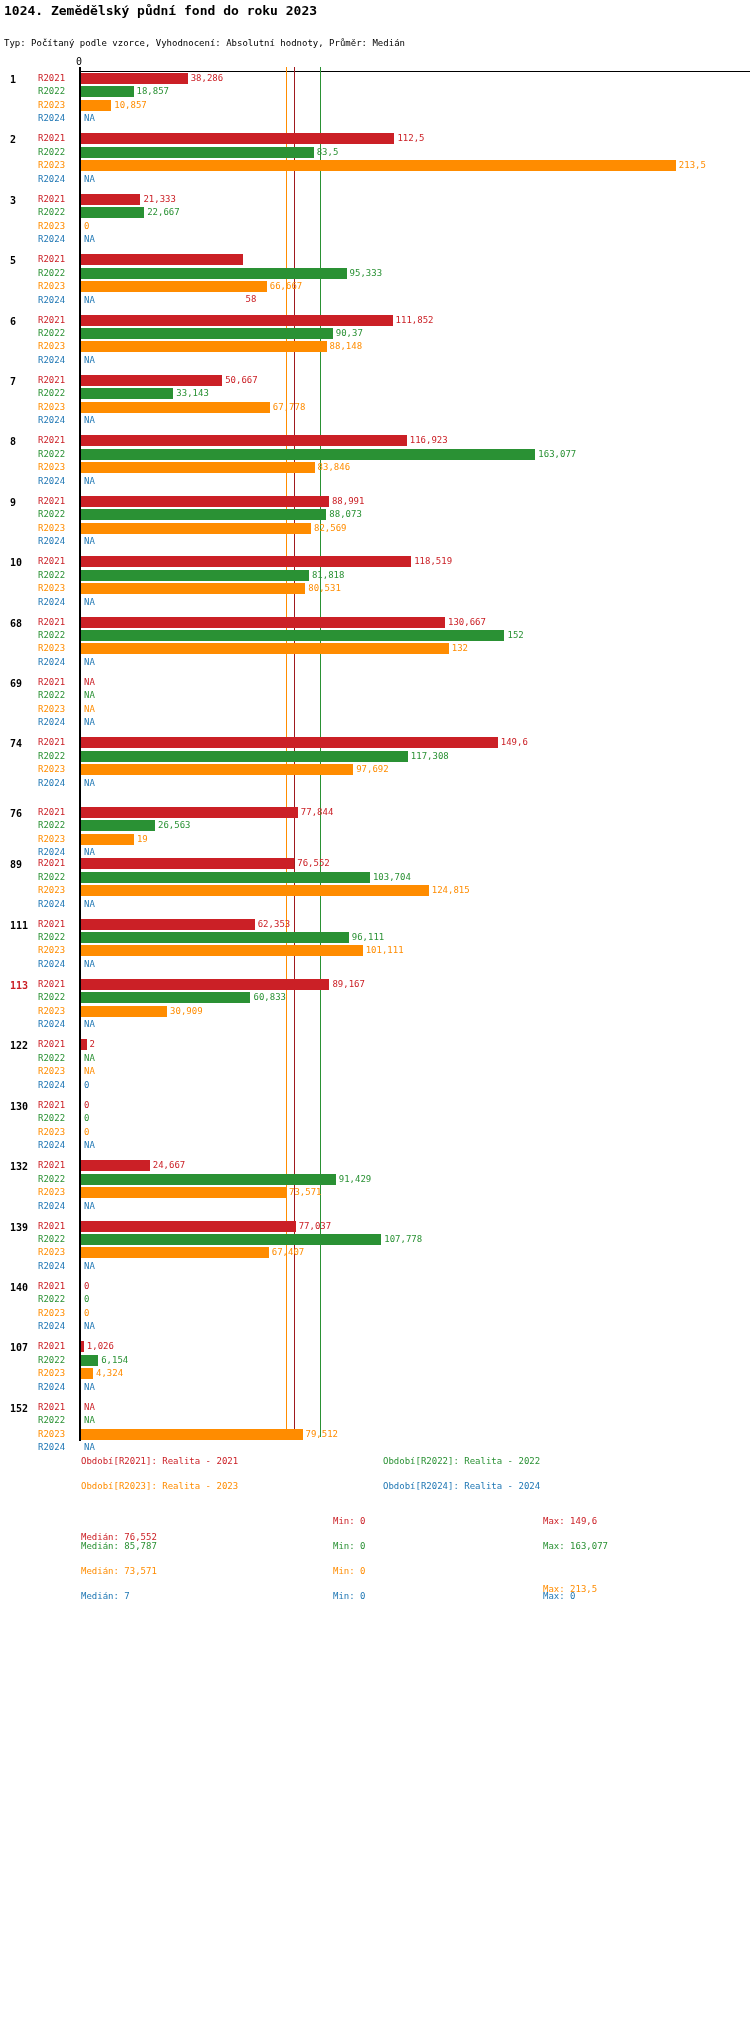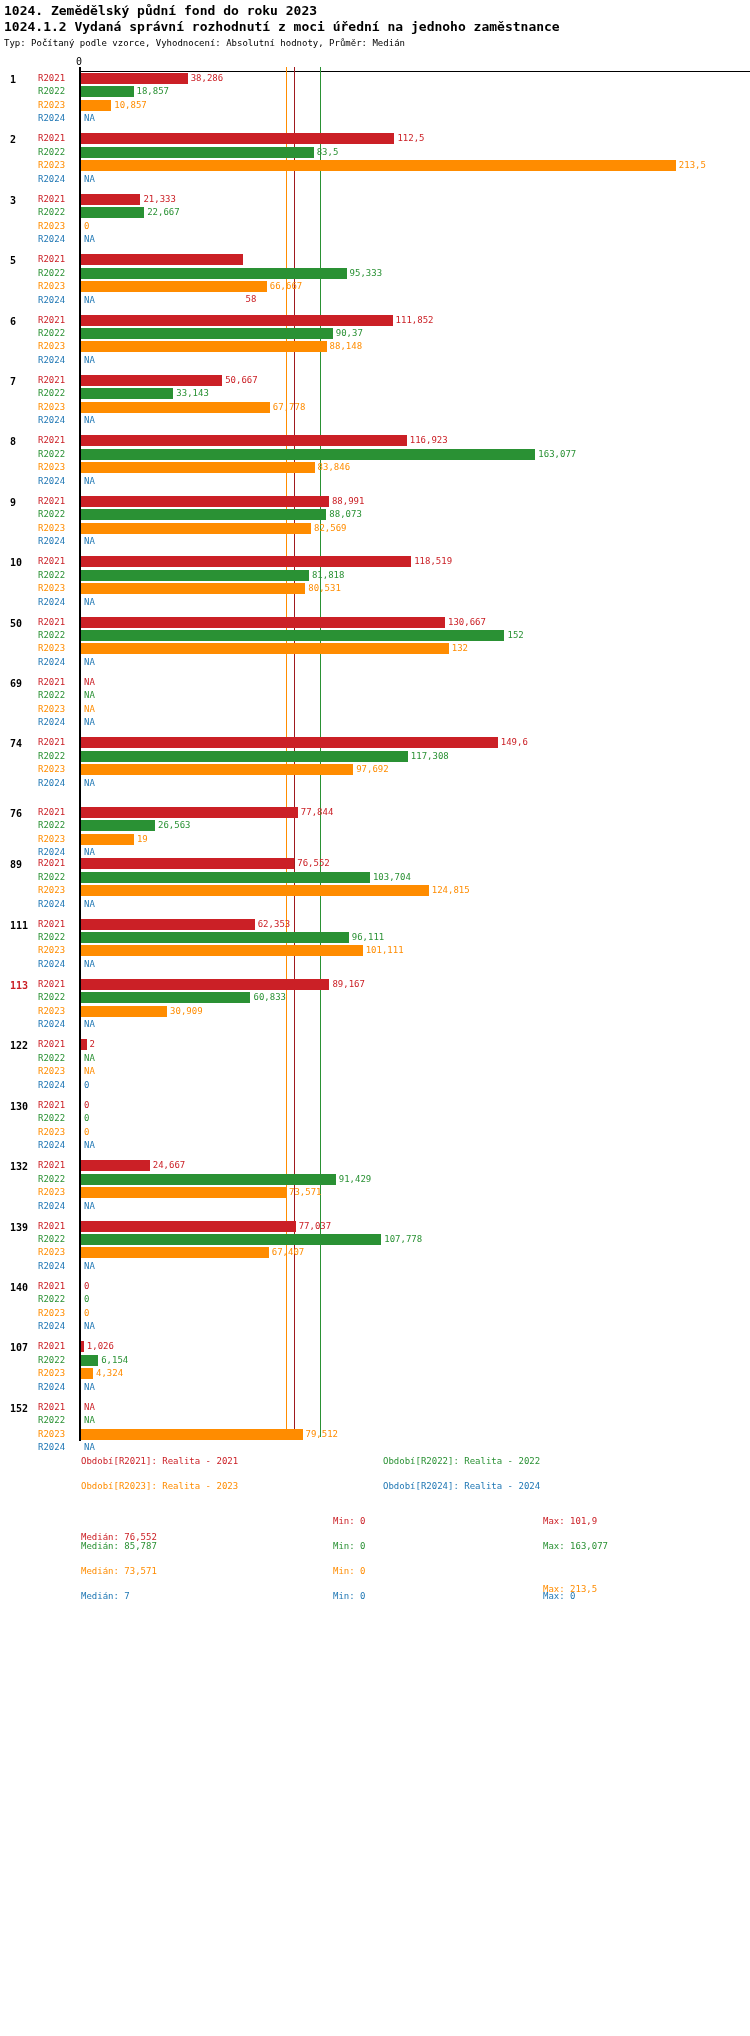--- a/index.html
+++ b/index.html
@@ -37,21 +37,20 @@
 
   #stats{position:absolute;left:0;top:1516px;width:750px;}
   .st{position:absolute;font-size:9px;white-space:nowrap;}
 </style>
 </head>
 <body>
 
 <div id="page">
 
   <div class="title1">1024. Zemědělský půdní fond  do roku 2023</div>
-  <div class="title2">1024.1.2 Vydaná správní rozhodnutí z moci úřední na jednoho zaměstnance</div>
   <div class="subtitle">Typ: Počítaný podle vzorce, Vyhodnocení: Absolutní hodnoty, Průměr: Medián</div>
 
   <div id="plot">
     <div class="zero-label">0</div>
     <div class="axis-top"></div>
     <div class="axis-tick"></div>
     <div class="axis-zero" id="axis-zero" style="height: 1370px;"></div>
     <div id="reflines">
         <div class="refline" style="left: 294.274px; background: rgb(160, 26, 31); height: 1370px;"></div>
         <div class="refline" style="left: 320.003px; background: rgb(42, 145, 52); height: 1370px;"></div>
@@ -249,21 +248,21 @@
             <div class="row-label" style="color: rgb(255, 140, 0);">R2023</div>
             <div class="bar" style="width: 224.359px; background: rgb(255, 140, 0);"></div>
             <div class="bar-val" style="left: 308.359px; color: rgb(255, 140, 0);">80,531</div>
           </div>
           <div class="row" style="top: 40.35px;">
             <div class="row-label" style="color: rgb(31, 119, 180);">R2024</div>
             <div class="bar-val" style="left: 84px; color: rgb(31, 119, 180);">NA</div>
           </div>
         </div>
         <div class="grp" style="top: 559.6px; height: 53.8px;">
-          <div class="grp-label" style="top: 2px; color: rgb(0, 0, 0);">50</div>
+          <div class="grp-label" style="top: 2px; color: rgb(0, 0, 0);">68</div>
           <div class="row" style="top: 0px;">
             <div class="row-label" style="color: rgb(203, 32, 38);">R2021</div>
             <div class="bar" style="width: 364.038px; background: rgb(203, 32, 38);"></div>
             <div class="bar-val" style="left: 448.038px; color: rgb(203, 32, 38);">130,667</div>
           </div>
           <div class="row" style="top: 13.45px;">
             <div class="row-label" style="color: rgb(42, 145, 52);">R2022</div>
             <div class="bar" style="width: 423.472px; background: rgb(42, 145, 52);"></div>
             <div class="bar-val" style="left: 507.472px; color: rgb(42, 145, 52);">152</div>
           </div>
@@ -555,21 +554,21 @@
 
   <div id="legend">
       <div class="leg" style="left: 81px; top: 0px; color: rgb(203, 32, 38);">Období[R2021]: Realita - 2021</div>
       <div class="leg" style="left: 383px; top: 0px; color: rgb(42, 145, 52);">Období[R2022]: Realita - 2022</div>
       <div class="leg" style="left: 81px; top: 25px; color: rgb(255, 140, 0);">Období[R2023]: Realita - 2023</div>
       <div class="leg" style="left: 383px; top: 25px; color: rgb(31, 119, 180);">Období[R2024]: Realita - 2024</div>
     </div>
   <div id="stats">
       <div class="st" style="left: 81px; top: 16px; color: rgb(203, 32, 38);">Medián: 76,552</div>
       <div class="st" style="left: 333px; top: 0px; color: rgb(203, 32, 38);">Min: 0</div>
-      <div class="st" style="left: 543px; top: 0px; color: rgb(203, 32, 38);">Max: 101,9</div>
+      <div class="st" style="left: 543px; top: 0px; color: rgb(203, 32, 38);">Max: 149,6</div>
       <div class="st" style="left: 81px; top: 25px; color: rgb(42, 145, 52);">Medián: 85,787</div>
       <div class="st" style="left: 333px; top: 25px; color: rgb(42, 145, 52);">Min: 0</div>
       <div class="st" style="left: 543px; top: 25px; color: rgb(42, 145, 52);">Max: 163,077</div>
       <div class="st" style="left: 81px; top: 50px; color: rgb(255, 140, 0);">Medián: 73,571</div>
       <div class="st" style="left: 333px; top: 50px; color: rgb(255, 140, 0);">Min: 0</div>
       <div class="st" style="left: 543px; top: 68px; color: rgb(255, 140, 0);">Max: 213,5</div>
       <div class="st" style="left: 81px; top: 75px; color: rgb(31, 119, 180);">Medián: 7</div>
       <div class="st" style="left: 333px; top: 75px; color: rgb(31, 119, 180);">Min: 0</div>
       <div class="st" style="left: 543px; top: 75px; color: rgb(31, 119, 180);">Max: 0</div>
     </div>

